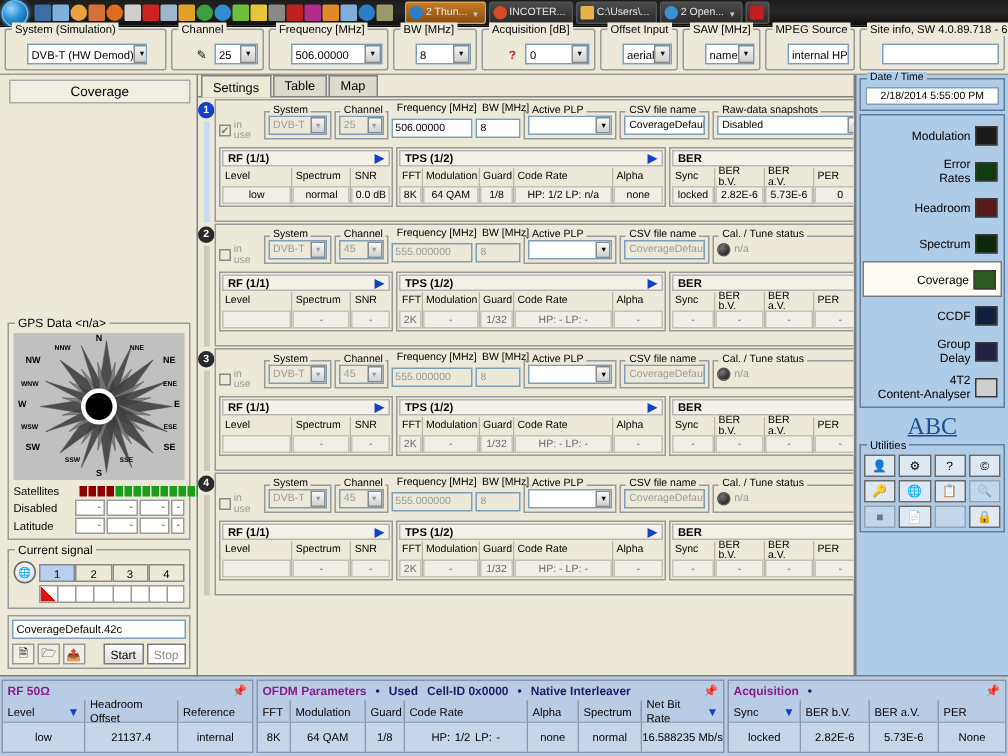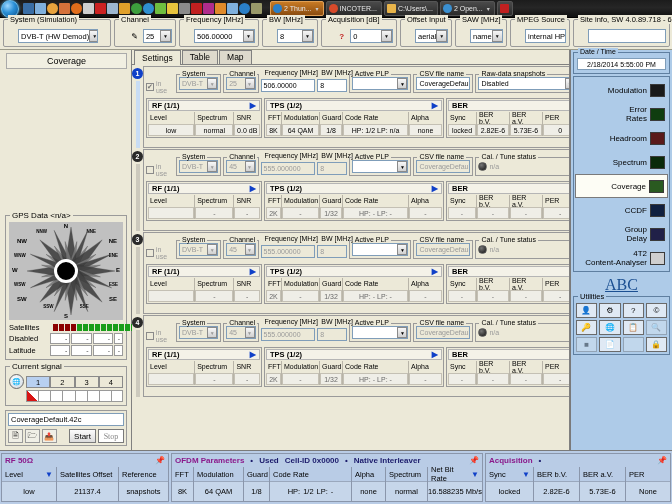--- a/index.html
+++ b/index.html
@@ -102,21 +102,21 @@
   .cscell.red::after { content:""; position:absolute; inset:0;
      background: linear-gradient(45deg, #d81414 0 50%, #fff 50% 100%); }
   #fileblock { border:1px solid #9a9a9a; margin:4px 2px 2px 3px; padding:2px; background:#ece9d8;}
   #fileinput { height:13px; background:#fff; border:1px solid #7f9db9; font-size:7.5px; line-height:12px; padding-left:2px; }
   #filebar { display:flex; align-items:center; margin-top:3px; gap:2px; }
   .fbtn { width:15px; height:14px; border:1px solid #9a9a9a; background:#f0efe6;
           display:flex; align-items:center; justify-content:center; font-size:8px; }
   .ssbtn { height:14px; min-width:26px; padding:0 4px; border:1px solid #7a7a7a;
            background:linear-gradient(180deg,#fbfbfb,#dcdcdc); font-size:8px;
            display:flex; align-items:center; justify-content:center; }
-  .ssbtn.off { color:#888; background:#ffffff;font-family:Liberation Serif, serif; }
+  .ssbtn.off { color:#888; background:#ffffff; }
 
   
   #center { position:absolute; left:132px; top:50px; width:438px; height:400px; background:#ece9d8;
             border-right:1px solid #808080; display:flex; flex-direction:column; }
   #tabstrip { display:flex; align-items:flex-start; height:15px; padding-left:2px; border-bottom:1px solid #808080;}
   .tab { height:14px; padding:0 7px; border:1px solid #808080; border-bottom:none;
          background:#ddd9cc; font-size:8.5px; line-height:13px; margin-right:1px; }
   .tab.sel { background:#ece9d8; height:15px; line-height:14px; position:relative; z-index:2;}
   #blocks { flex:1; overflow:hidden; padding:1px 0 0 0; }
   .block { display:flex; height:82px; margin-bottom:1px; }
@@ -1072,26 +1072,26 @@
     </div>
     <div class="btbl">
       <div class="bcol" style="width:55px">
         <div class="bth">
           <span>Level</span>
           <span class="mark">▼</span>
         </div>
         <div class="btd">low</div>
       </div>
       <div class="bcol" style="width:62px">
-        <div class="bth">Satellites Offset</div>
+        <div class="bth">Headroom Offset</div>
         <div class="btd">21137.4</div>
       </div>
       <div class="bcol" style="flex:1">
         <div class="bth">Reference</div>
-        <div class="btd">snapshots</div>
+        <div class="btd">internal</div>
       </div>
     </div>
   </div>
 
   <div class="bsec" style="flex:1">
     <div class="bhdr">
       <span>OFDM Parameters</span>
       <span class="sub">•</span>
       <span class="sub">Used</span>
       <span class="sub">Cell-ID 0x0000</span>

